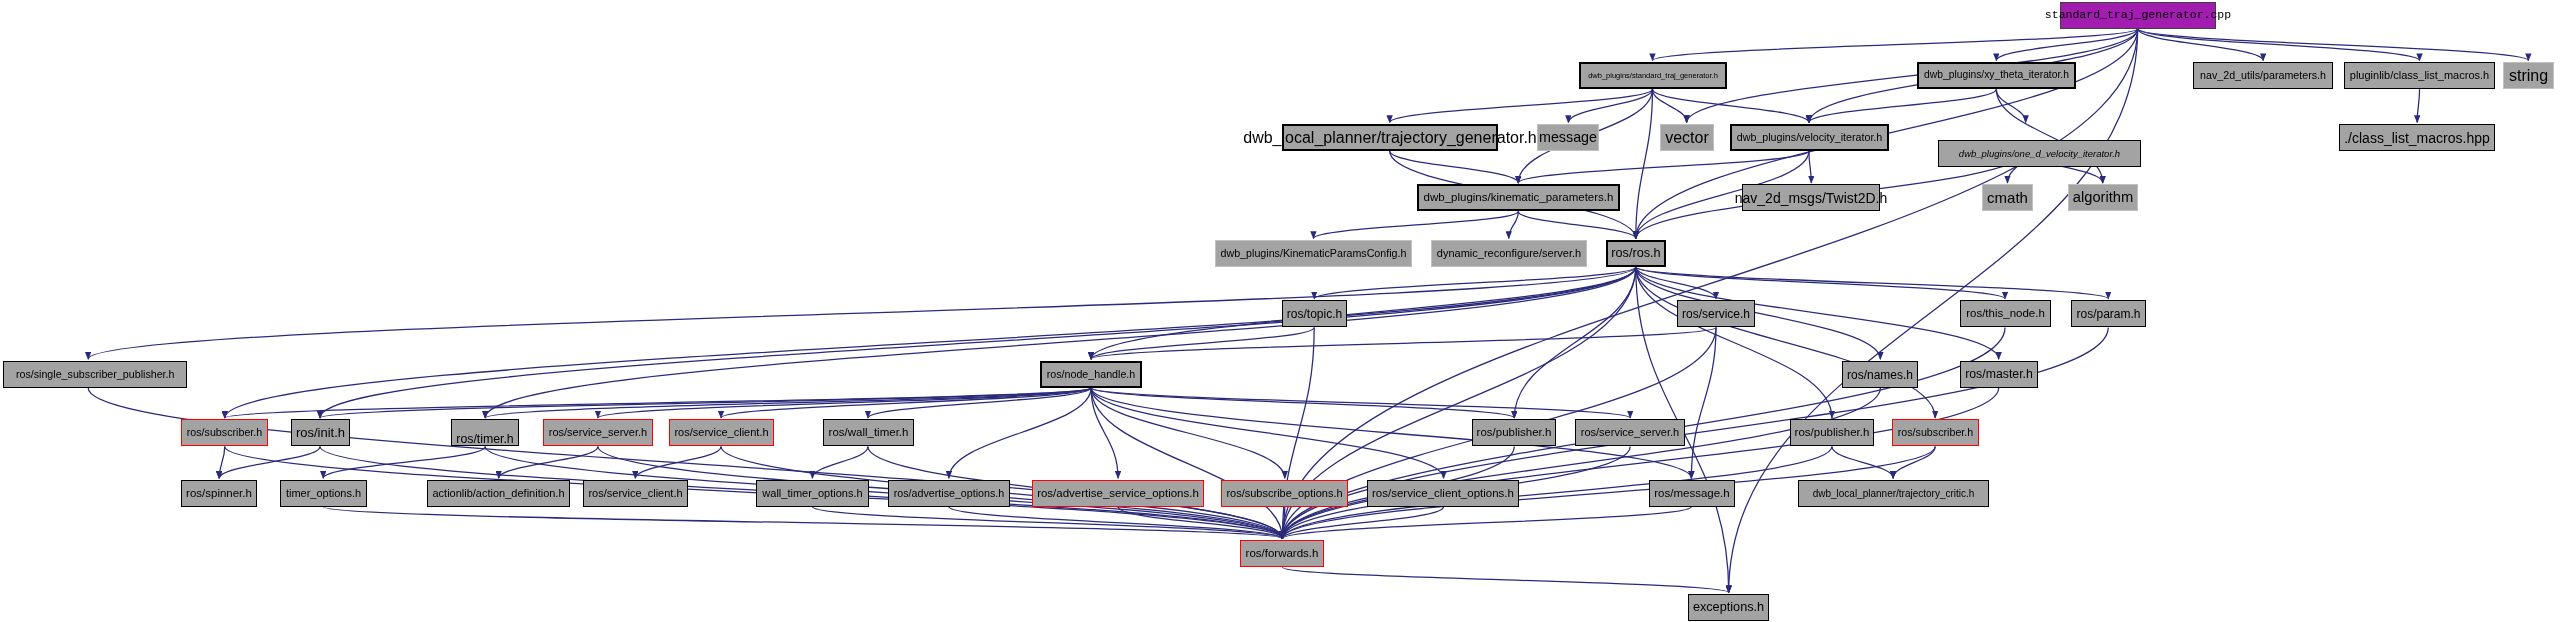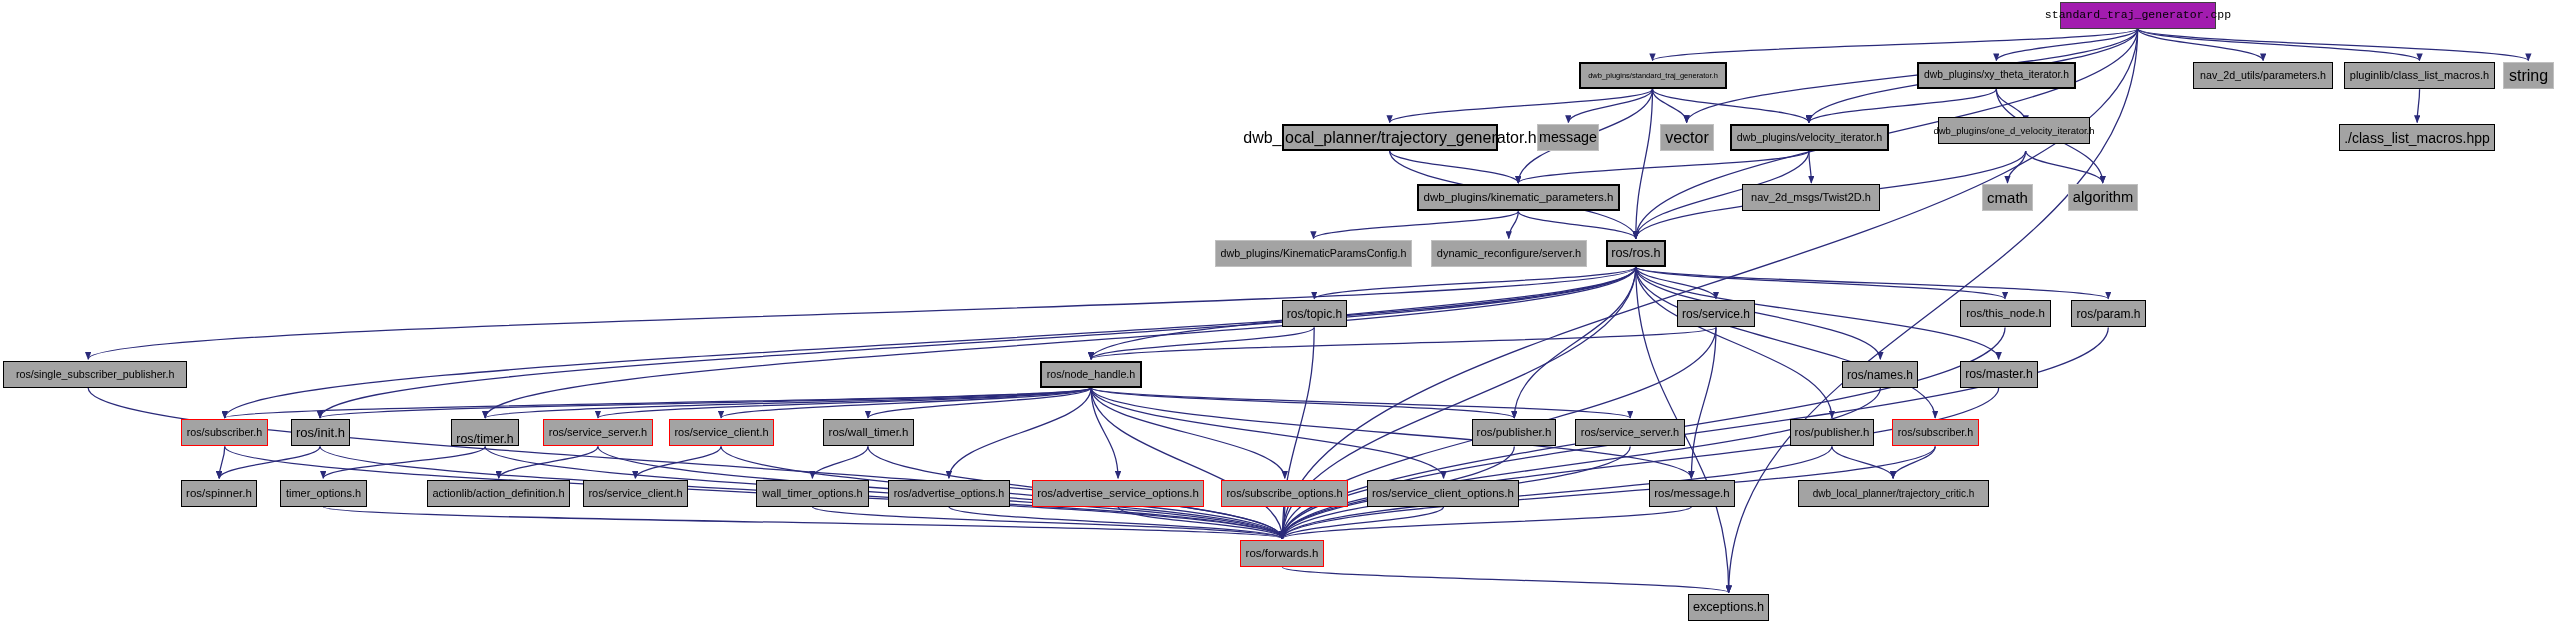--- a/index.html
+++ b/index.html
@@ -163,31 +163,31 @@
       </div>
       <div class="node sys" style="left: 1537px; top: 124px; width: 62px;">
         <span style="font-size: 14.3px;">message</span>
       </div>
       <div class="node sys" style="left: 1660px; top: 124px; width: 54px;">
         <span>vector</span>
       </div>
       <div class="node bold" style="left: 1730px; top: 124px; width: 159px;">
         <span style="font-size: 10.7px;">dwb_plugins/velocity_iterator.h</span>
       </div>
-      <div class="node " style="left: 1938px; top: 117px; width: 152px;">
+      <div class="node " style="left: 1938px; top: 140px; width: 203px; font-style: italic;">
         <span style="font-size: 9.5px;">dwb_plugins/one_d_velocity_iterator.h</span>
       </div>
       <div class="node " style="left: 2339px; top: 124px; width: 156px;">
         <span style="font-size: 14px; text-align: center;">./class_list_macros.hpp</span>
       </div>
       <div class="node bold" style="left: 1417px; top: 184px; width: 203px;">
         <span style="font-size: 11.5px;">dwb_plugins/kinematic_parameters.h</span>
       </div>
       <div class="node " style="left: 1742px; top: 184px; width: 138px;">
-        <span style="font-size: 11px;">nav_2d_msgs/Twist2D.h</span>
+        <span style="font-size: 14px;">nav_2d_msgs/Twist2D.h</span>
       </div>
       <div class="node sys" style="left: 1982px; top: 184px; width: 51px;">
         <span style="font-size: 15px;">cmath</span>
       </div>
       <div class="node sys" style="left: 2068px; top: 184px; width: 70px;">
         <span style="font-size: 14.7px;">algorithm</span>
       </div>
       <div class="node sys" style="left: 1215px; top: 240px; width: 197px;">
         <span style="font-size: 10.7px;">dwb_plugins/KinematicParamsConfig.h</span>
       </div>

